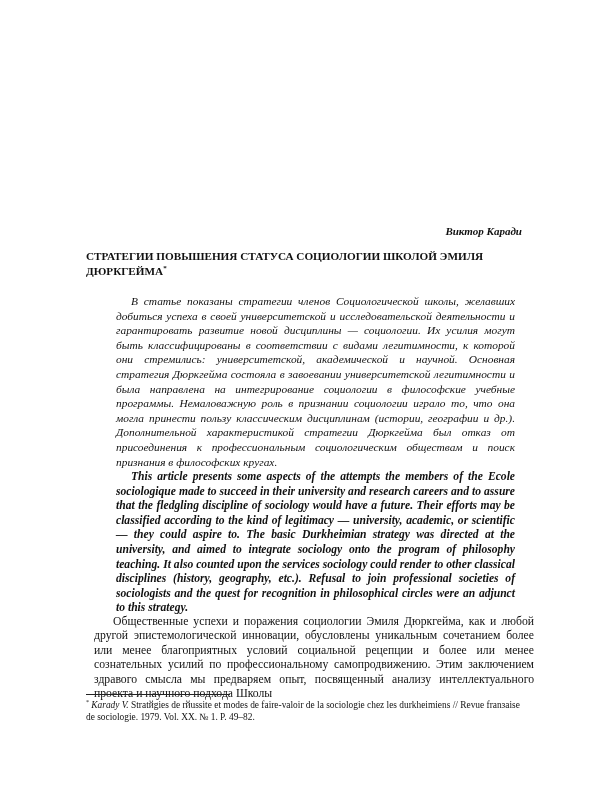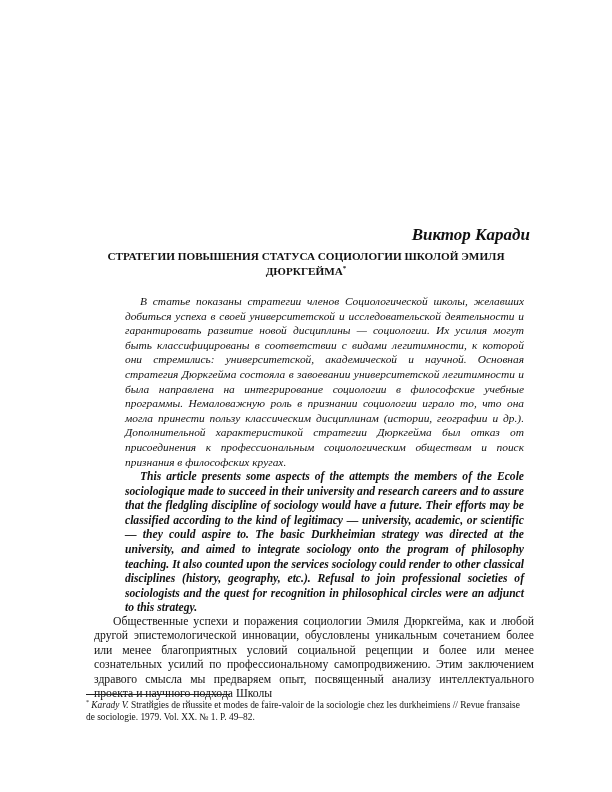--- a/index.html
+++ b/index.html
@@ -11,45 +11,45 @@
       width: 612px;
       height: 792px;
       position: relative;
       font-family: "Liberation Serif", "DejaVu Serif", serif;
       color: #111111;
       overflow: hidden;
     }
     .author {
       position: absolute;
       top: 225px;
-      right: 82px;
-      font-size: 17px;
+      right: 90px;
+      font-size: 11px;
       font-weight: bold;
       font-style: italic;
       margin: 0;
     }
     .title {
       position: absolute;
       top: 249px;
       left: 86px;
       width: 440px;
-      text-align: center;
+      text-align: left;
       font-size: 11.2px;
       font-weight: bold;
       line-height: 15px;
       margin: 0;
     }
     .title sup {
       font-size: 7px;
       vertical-align: super;
       line-height: 0;
     }
     .abstract {
       position: absolute;
-      left: 125px;
+      left: 116px;
       width: 399px;
       font-size: 11.4px;
       font-style: italic;
       line-height: 14.6px;
       text-align: justify;
       text-indent: 15px;
       margin: 0;
     }
     .abstract-ru { top: 294px; }
     .abstract-en { top: 470px; font-size: 11.6px; font-weight: bold; }

